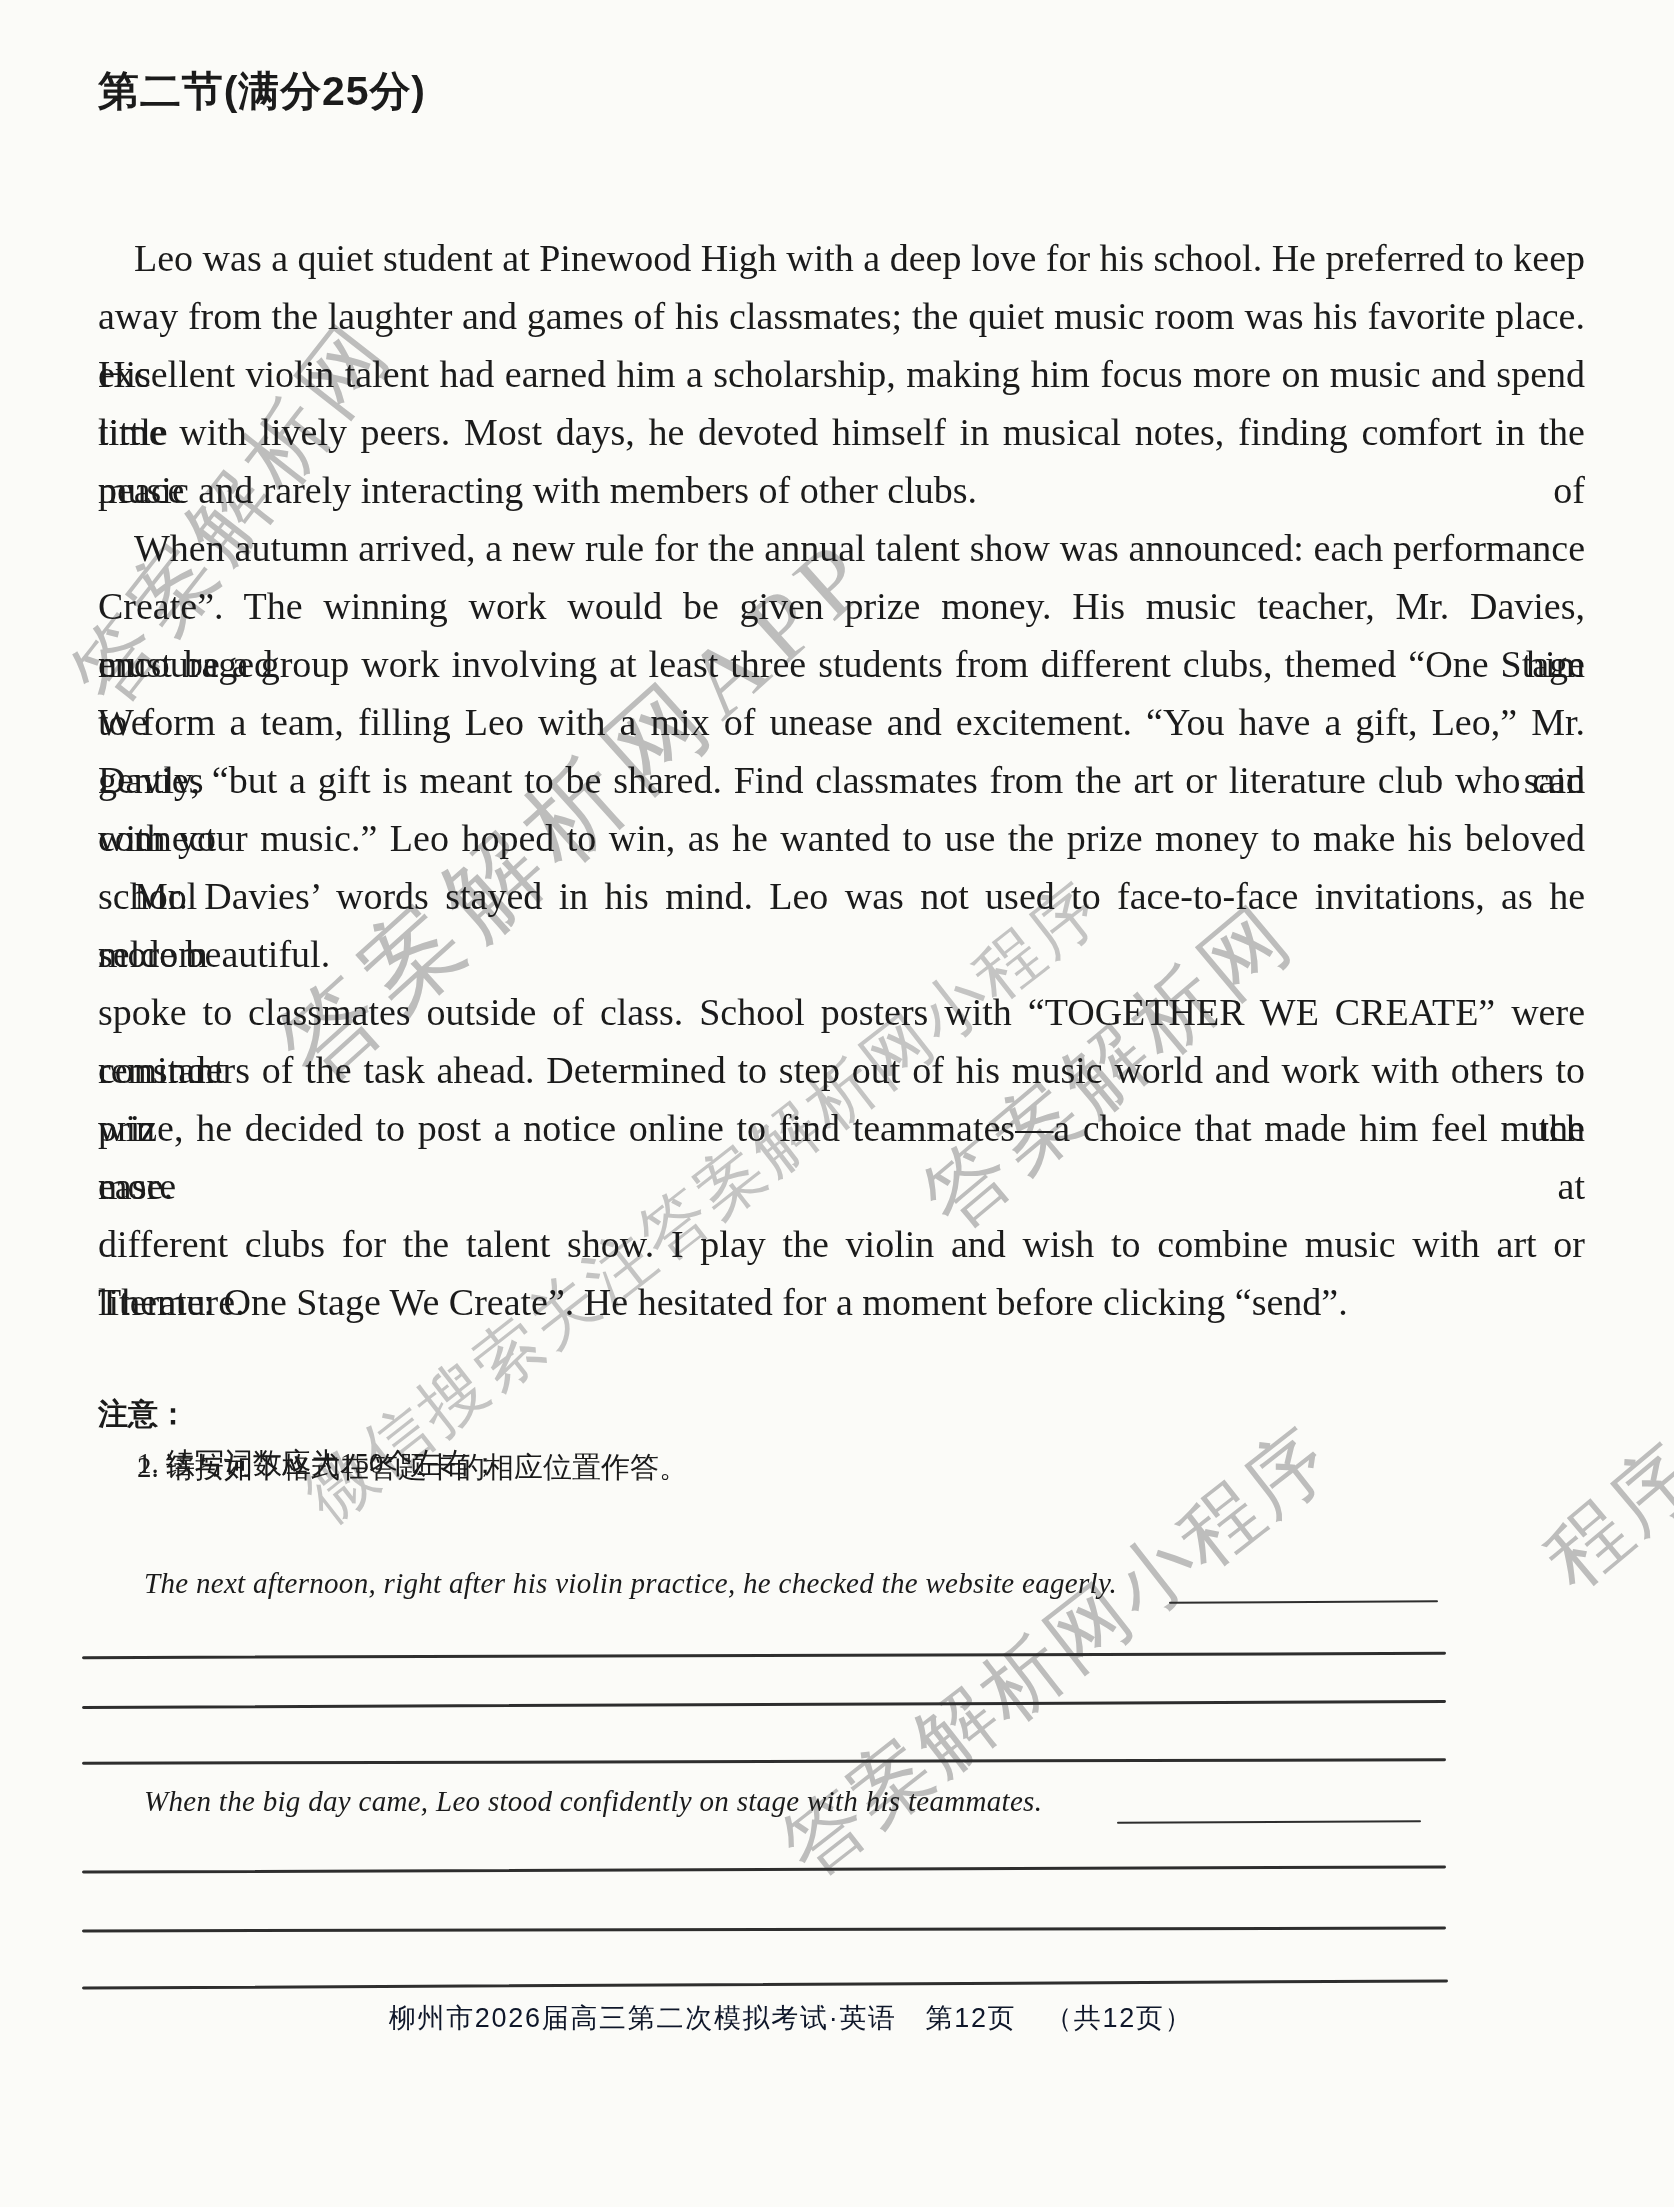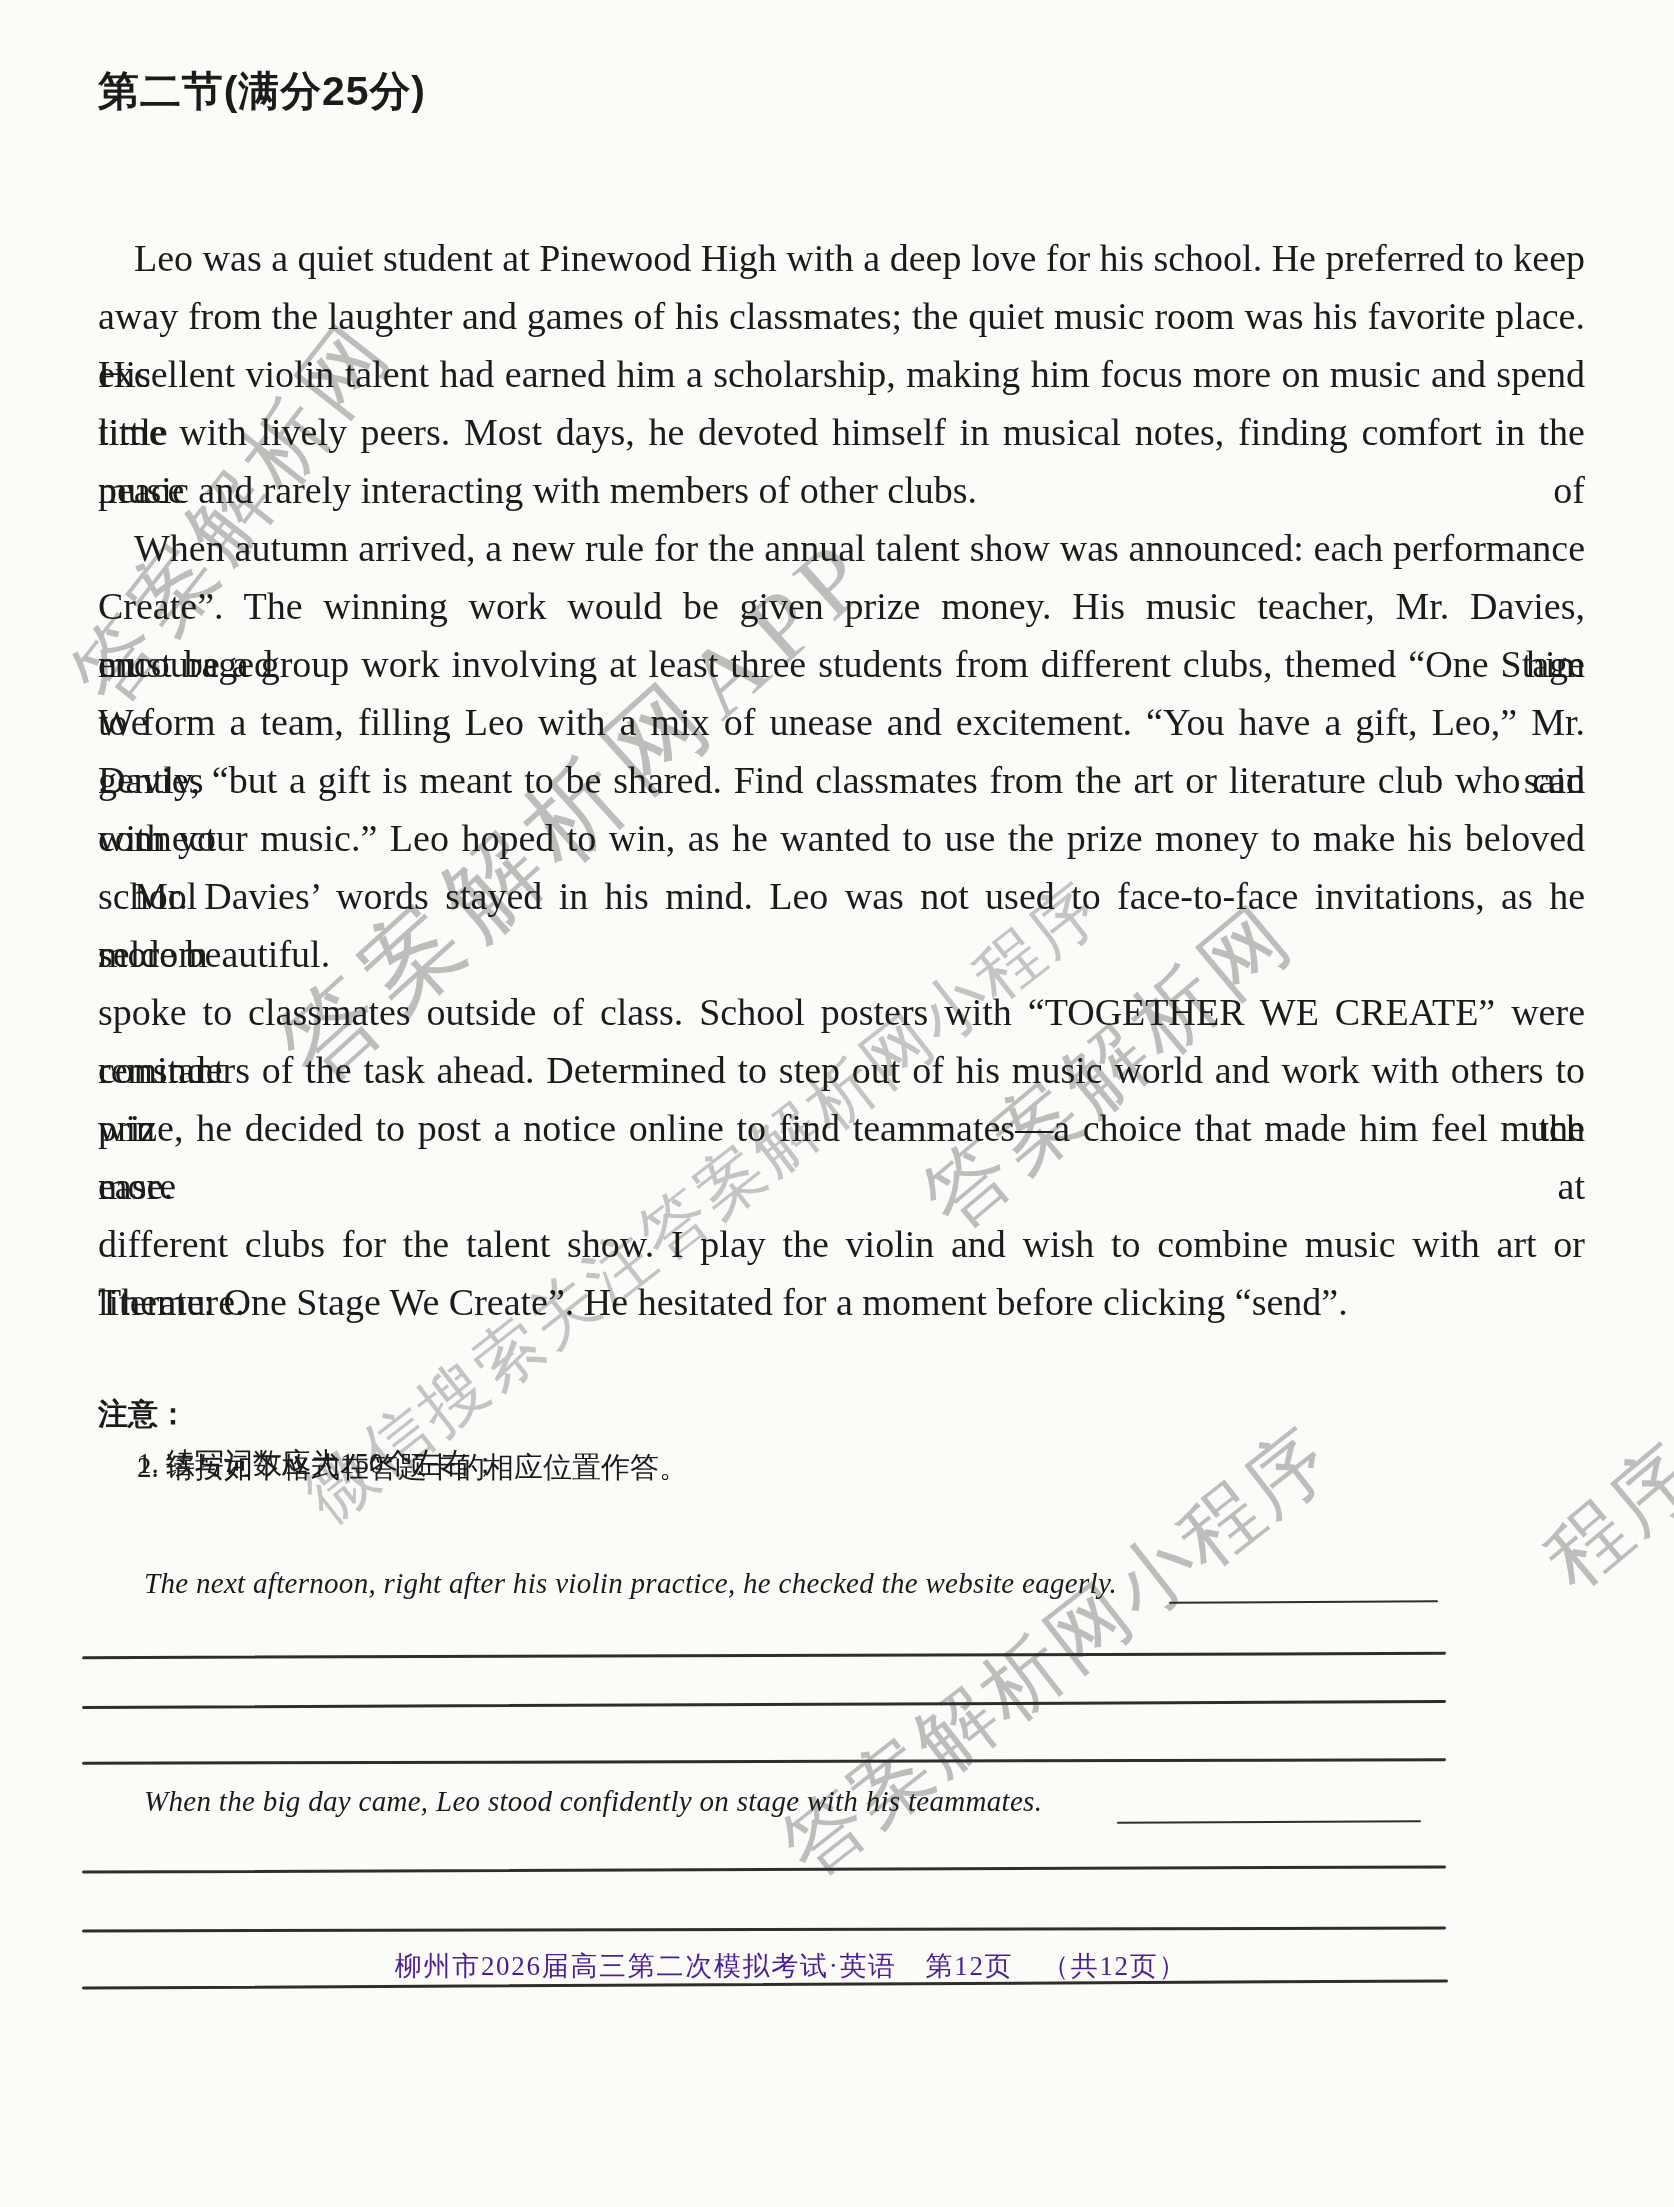--- a/index.html
+++ b/index.html
@@ -42,22 +42,22 @@
   .ansline{position:absolute;background:#2e2e2e;height:2.6px;border-radius:1.7px;}
   .u1{left:1169px;top:1601px;width:269px;height:2.2px;transform:rotate(-.35deg);}
   .u2{left:1117px;top:1821px;width:304px;height:2.2px;transform:rotate(-.3deg);}
   .l1{left:82px;top:1654px;width:1364px;transform:rotate(-.18deg);}
   .l2{left:82px;top:1703px;width:1364px;transform:rotate(-.25deg);}
   .l3{left:82px;top:1760px;width:1364px;transform:rotate(-.15deg);}
   .l4{left:82px;top:1868px;width:1364px;transform:rotate(-.22deg);}
   .l5{left:82px;top:1928px;width:1364px;transform:rotate(-.12deg);}
   .l6{left:82px;top:1983px;width:1366px;transform:rotate(-.3deg);}
 
-  .footer{position:absolute;left:0;top:1948px;width:1582px;text-align:center;
-      font-family:Liberation Serif, serif;font-size:27px;letter-spacing:1.7px;color:#4c1d95;}
+  .footer{position:absolute;left:0;top:2000px;width:1582px;text-align:center;
+      font-family:Liberation Sans, sans-serif;font-size:27px;letter-spacing:1.7px;color:#0f172a;}
 </style>
 </head>
 <body>
 
 <div class="page">
 
   <div class="wm wm1">答案解析网</div>
   <div class="wm wm2">答案解析网APP</div>
   <div class="wm wm3">答案解析网</div>
   <div class="wm wm4">微信搜索关注答案解析网小程序</div>

